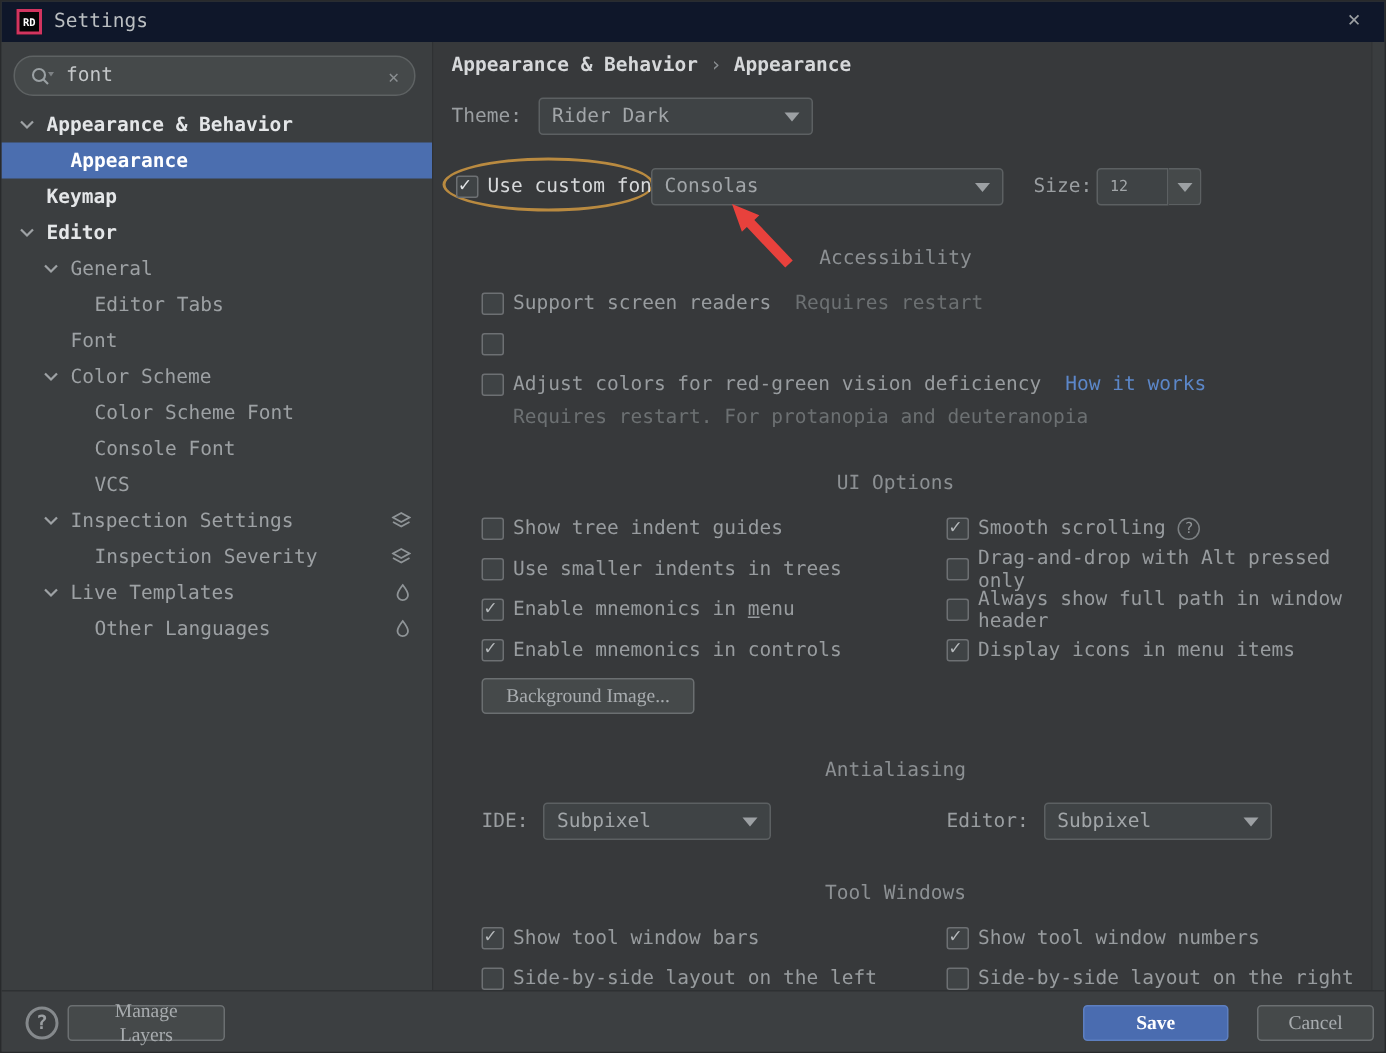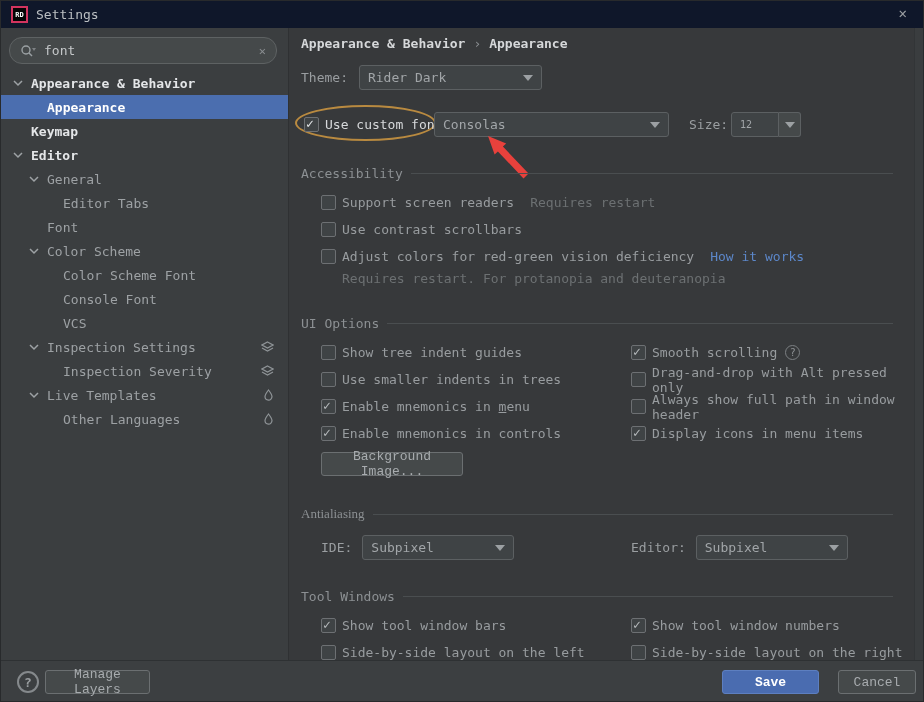--- a/index.html
+++ b/index.html
@@ -52,25 +52,25 @@
   .cb { width:15px; height:15px; background:#3f4345; border:1px solid #6d7073; border-radius:2px; position:relative; flex:none; }
   .cb.checked::after { content:"✓"; position:absolute; left:1px; top:-2px; color:#b6babc; font-size:13px; font-weight:bold; }
   .cb.bright-check::after { color:#e3e5e7; }
   .cb-label { margin-left:6px; color:#989c9f; font-size:13px; }
   .cb-label.bright { color:#d7d9db; }
   .comment { color:#6c7072; font-size:13px; margin-left:16px; }
   .link { color:#5c87c9; font-size:13px; margin-left:16px; }
   .note { color:#6c7072; font-size:13px; }
   .u { text-decoration:underline; }
 
-  .sec { display:flex; align-items:center; left:12px; right:30px; height:16px; }
+  .sec { display:flex; align-items:center; left:12px; right:30px; height:16px;flex-direction:column; }
   .sec .sec-title { color:#8c9093; font-size:13px; white-space:nowrap; }
   .sec .rule { flex:1; height:1px; background:#4a4e50; margin-left:8px; }
 
-  .btn { height:24px; background:#45494a; border:1px solid #6b6f71; border-radius:3px; color:#a8acaf; font-size:13px; font-family:Liberation Mono, monospace; display:flex; align-items:center; justify-content:center; padding:0 12px; }
+  .btn { height:24px; background:#45494a; border:1px solid #6b6f71; border-radius:3px; color:#a8acaf; font-size:13px; font-family:Liberation Serif, serif; display:flex; align-items:center; justify-content:center; padding:0 12px; }
   .btn.primary { background:#4a6cb0; border-color:#5d7fc0; color:#ffffff; font-weight:bold; }
 
   .help-mini { width:15px; height:15px; border:1px solid #7c8083; border-radius:50%; color:#8f9396; font-size:10px; display:flex; align-items:center; justify-content:center; margin-left:8px; }
 
   .oval { border:2px solid #b98a40; border-radius:50%; }
   .scroll-track { position:absolute; right:0; top:0; bottom:0; width:9px; background:#3a3d3f; border-left:1px solid #323537; }
 
   
   .footer { position:relative; height:43px; background:#3c3f41; border-top:1px solid #2e3133; }
   .help-circle { position:absolute; left:16px; top:10px; width:22px; height:22px; border:2px solid #85898c; border-radius:50%; color:#9a9ea1; font-size:13px; font-weight:bold; display:flex; align-items:center; justify-content:center; }
@@ -252,21 +252,20 @@
         <span class="sec-title">Accessibility</span>
           <span class="rule"></span>
       </div>
       <div class="abs row" style="left:32px; top:162px;">
         <span class="cb"></span>
         <span class="cb-label">Support screen readers</span>
         <span class="comment">Requires restart</span>
       </div>
       <div class="abs row" style="left:32px; top:189px;">
         <span class="cb"></span>
-        <span class="cb-label">Use contrast scrollbars</span>
       </div>
       <div class="abs row" style="left:32px; top:216px;">
         <span class="cb"></span>
         <span class="cb-label">Adjust colors for red-green vision deficiency</span>
         <span class="link">How it works</span>
       </div>
       <div class="abs note" style="left:53px; top:243px;">Requires restart. For protanopia and deuteranopia</div>
 
       <div class="abs sec" style="top:287px;">
         <span class="sec-title">UI Options</span>
@@ -300,21 +299,21 @@
       <div class="abs row" style="left:342px; top:366px;">
         <span class="cb"></span>
         <span class="cb-label">Always show full path in window header</span>
       </div>
       <div class="abs row" style="left:342px; top:393px;">
         <span class="cb checked"></span>
         <span class="cb-label">Display icons in menu items</span>
       </div>
       <button class="btn abs" style="left:32px; top:424px; width:142px;">Background Image...</button>
 
-      <div class="abs sec" style="top:478px;font-family:Liberation Serif, serif;">
+      <div class="abs sec" style="top:478px;">
         <span class="sec-title">Antialiasing</span>
           <span class="rule"></span>
       </div>
       <div class="abs row" style="left:32px; top:507px;">
         <span class="lbl">IDE:</span>
         <div class="combo" style="width:152px; margin-left:10px;">
           <span>Subpixel</span>
           <span class="arr"></span>
         </div>
       </div>

